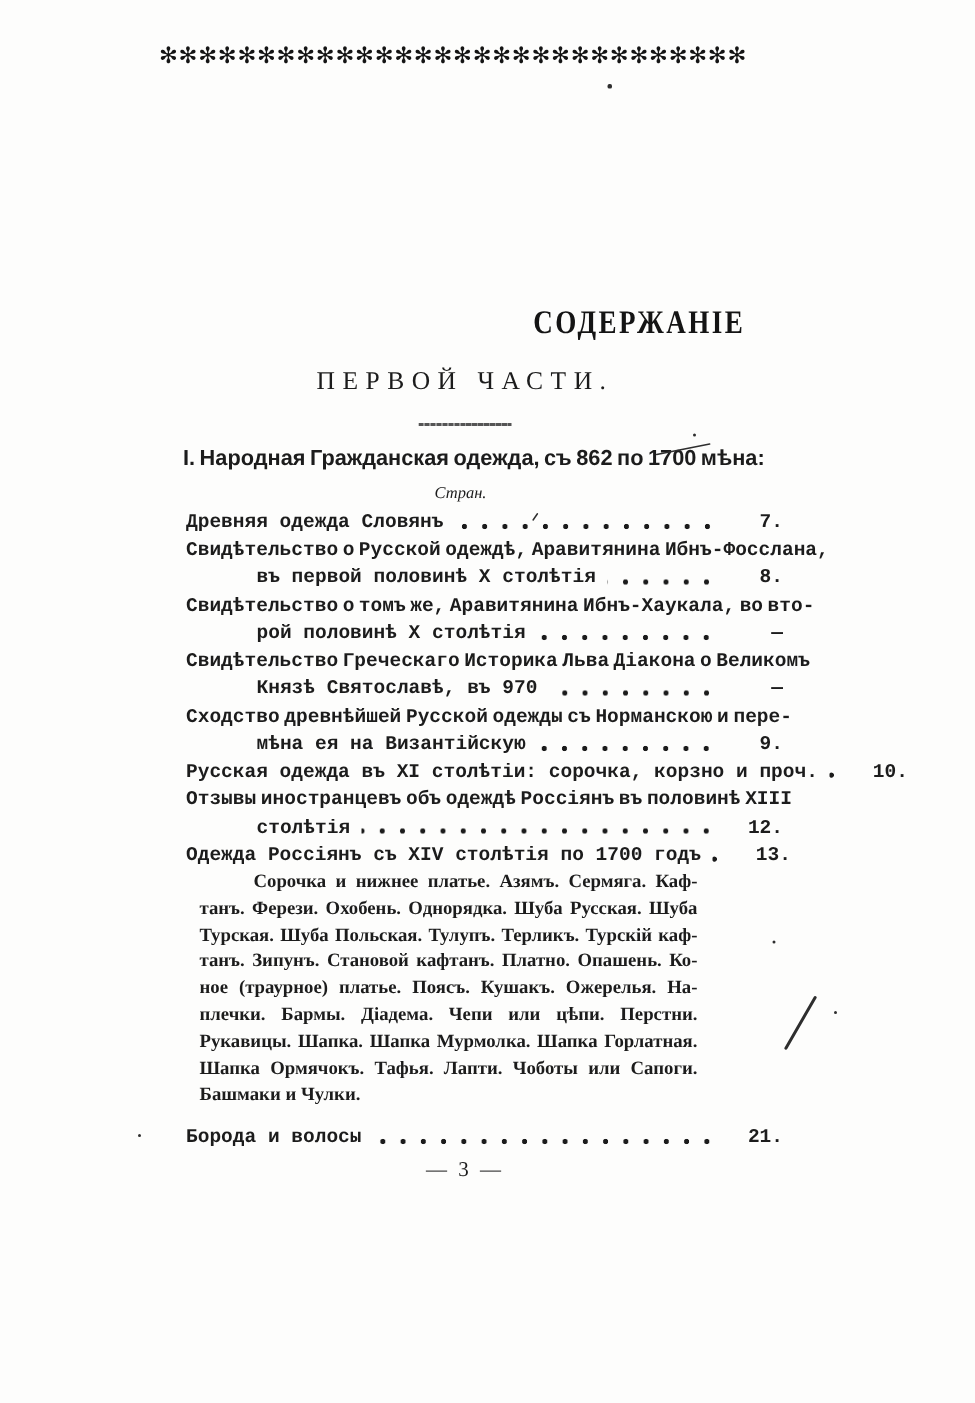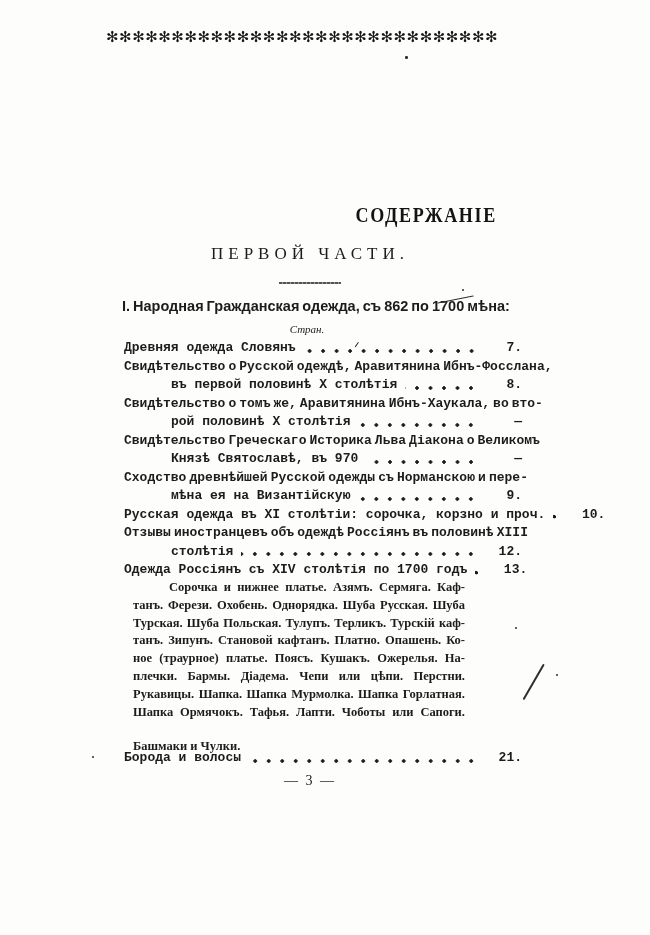--- a/index.html
+++ b/index.html
@@ -64,21 +64,21 @@
     background-position:right -2px bottom 0.5px;
   }
   .pagenum{
     flex:0 0 50px;text-align:right;box-sizing:border-box;padding-right:6px;
     white-space:nowrap;
   }
   
   .para{position:absolute;left:133px;top:579px;width:332px;font-family:Liberation Serif, serif;}
   .para-line{height:17.8px;line-height:17.8px;font-size:12.5px;font-weight:bold;}
   .para-line.first{padding-left:36px;}
-  .para-line.plain{text-align:left;margin-top:17px;}
+  .para-line.plain{text-align:left;}
   
   .footer{
     position:absolute;left:108px;top:773px;width:404px;text-align:center;
     font-size:14px;letter-spacing:2px;
   }
   
   .artifact{position:absolute;background:#2e2e2e;border-radius:1px;}
   .a-dot{width:2.5px;height:2.5px;border-radius:50%;}
   .a-line{height:1.4px;}
 </style>

